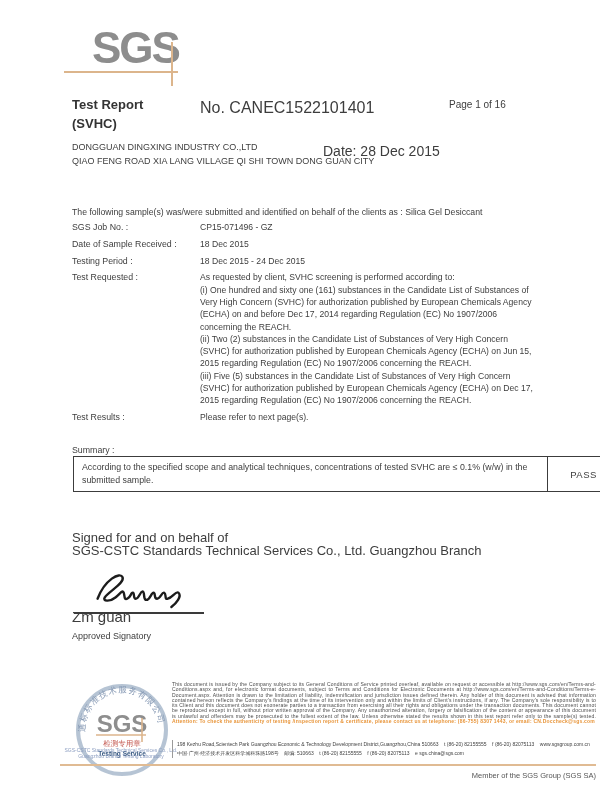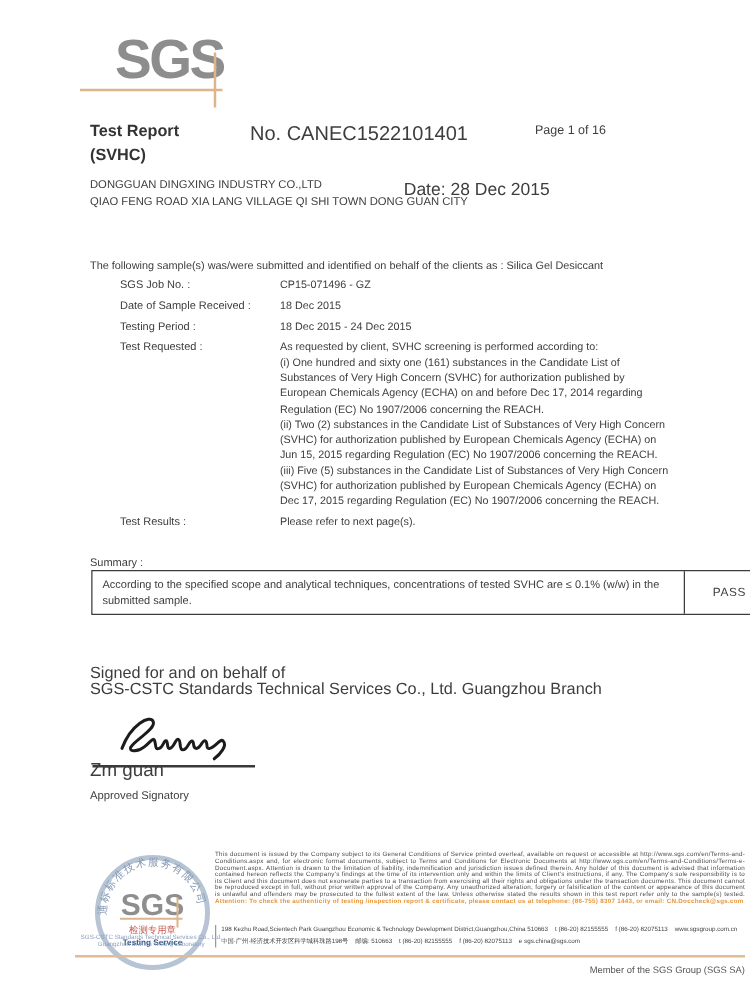--- a/index.html
+++ b/index.html
@@ -11,29 +11,29 @@
   .logo-text { left:92px; top:26px; font-size:44px; font-weight:bold; color:#8d8d8d;
                letter-spacing:-2px; line-height:1; }
   .logo-hline { left:64px; top:71px; width:114px; height:2px; background:#dcb58c; }
   .logo-vline { left:171px; top:42px; width:2px; height:44px; background:#dcb58c; }
 
   
   .report-title { left:72px; top:97px; font-size:13px; font-weight:bold; color:#333; }
   .report-subtitle { left:72px; top:116px; font-size:13px; font-weight:bold; color:#333; }
   .report-no   { left:200px; top:99px; font-size:16px; }
   .report-date { left:323px; top:99px; font-size:14px;margin-top:44px; }
-  .report-page { left:428px; top:99px; font-size:10px; }
+  .report-page { left:449px; top:99px; font-size:10px; }
 
   
   .client { left:72px; top:140px; font-size:9px; line-height:14px; }
 
   
   .intro { left:72px; top:207px; font-size:8.7px; white-space:nowrap; }
   .fields { left:72px; top:221px; width:464px; }
-  .frow { display:flex; margin-bottom:4.5px;margin-left:24px; }
+  .frow { display:flex; margin-bottom:4.5px; }
   .flabel { flex:0 0 128px; font-size:8.8px; line-height:12.3px; }
   .fvalue { flex:1; max-width:336px; font-size:8.6px; line-height:12.3px; white-space:pre-line; }
 
   
   .summary-label { left:72px; top:445px; font-size:8.8px; }
   .summary-table { left:73px; top:456px; width:547px; border:1.5px solid #3c3c3c;
                    display:flex; background:#fff; }
   .summary-statement { flex:1; padding:4px 8px; font-size:8.8px; line-height:13px; }
   .summary-pass { flex:0 0 72px; border-left:1.5px solid #3c3c3c; display:flex;
                   align-items:center; justify-content:center; font-size:9.5px; letter-spacing:.5px; }

